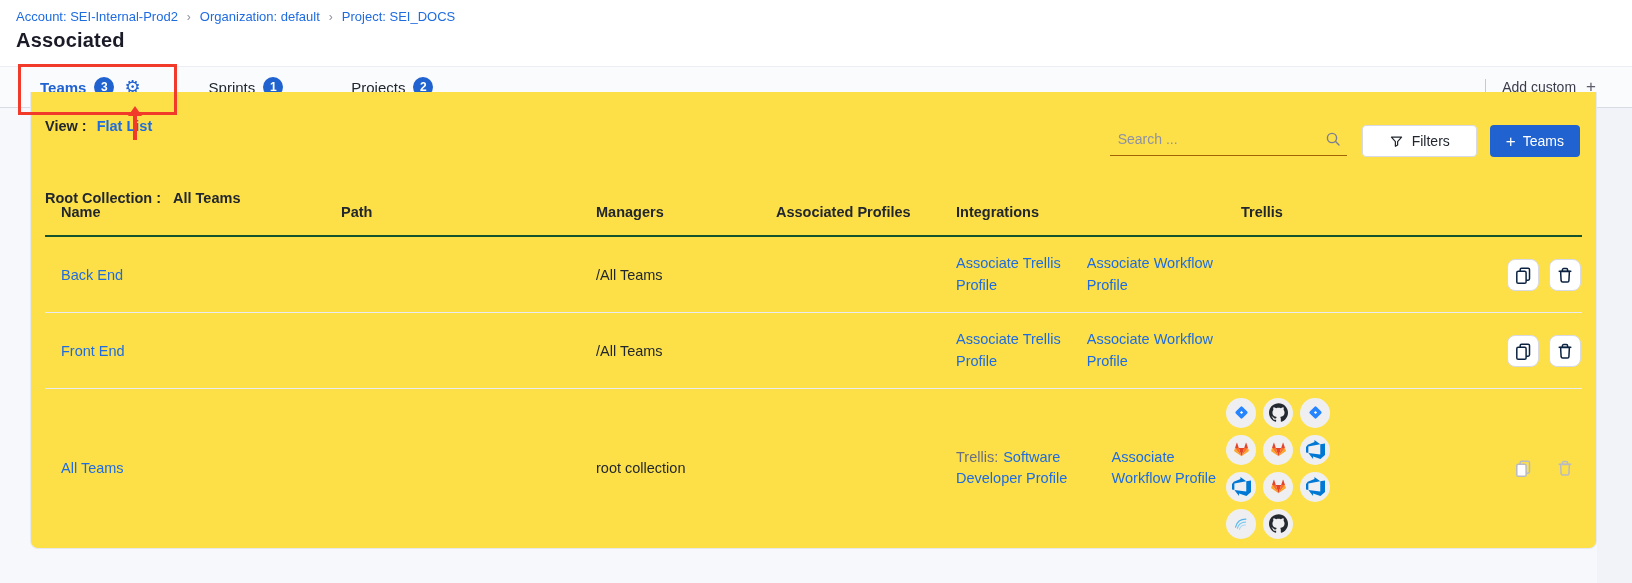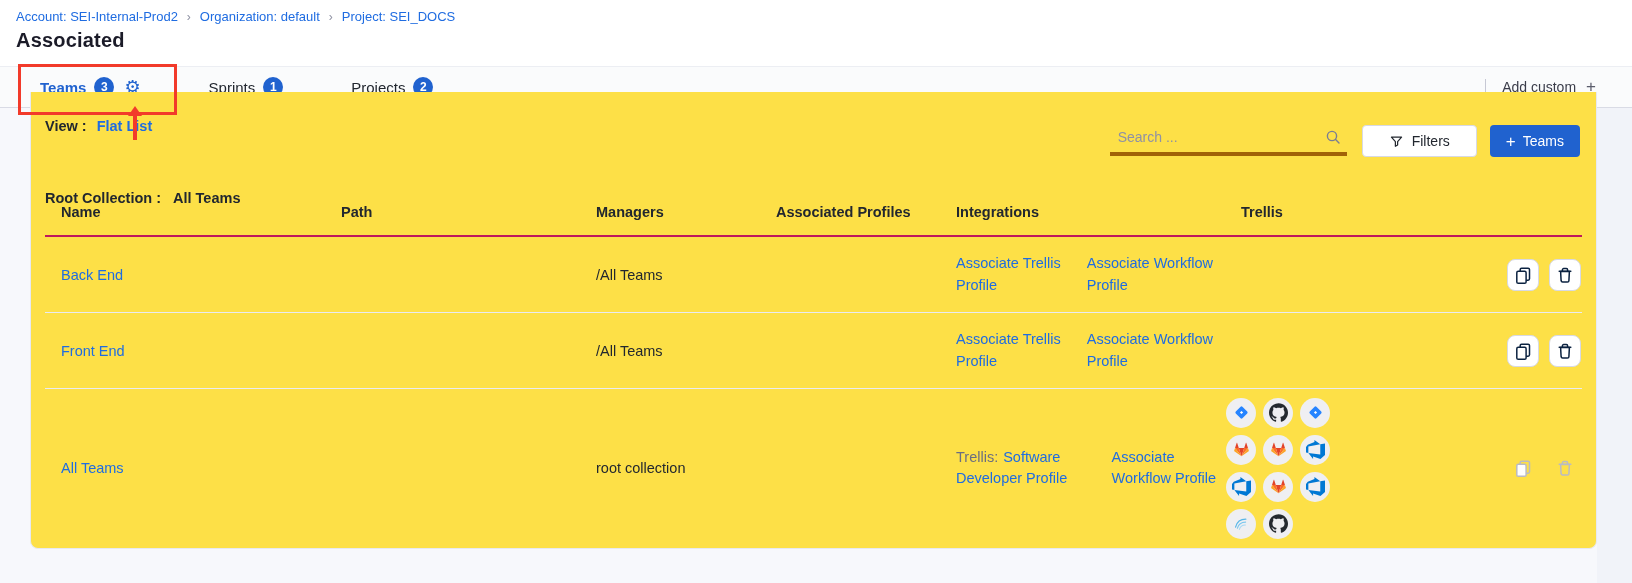--- a/index.html
+++ b/index.html
@@ -42,35 +42,35 @@
   .gutter-right { position:absolute; left:1597px; top:108px; width:35px; height:475px; background:#f1f3f9; }
   .card { position:absolute; left:30px; top:92px; width:1567px; height:457px; background:#fde047;
           border:1px solid #e7e9f1; border-top:none; border-radius:0 0 8px 8px; }
 
   
   .view-line { position:absolute; left:14px; top:26px; font-size:14.5px; font-weight:700; color:#22272f; }
   .view-line .link { color:#1f6ce1; margin-left:6px; cursor:pointer; }
   .root-line { position:absolute; left:14px; top:57px; font-size:14.5px; font-weight:700; color:#22272f;margin-top:41px; }
   .root-line .val { margin-left:8px; }
   .toolbar-right { position:absolute; right:16px; top:33px; display:flex; align-items:center; gap:13px; }
-  .searchbox { width:237px; height:30px; border-bottom:4px solid #a16207; display:flex; align-items:center; margin-right:2px; }
+  .searchbox { width:237px; height:30px; border-bottom:1px solid #a16207; display:flex; align-items:center; margin-right:2px; }
   .searchbox input { border:none; outline:none; flex:1; font-size:14px; color:#22272f; background:transparent;
                      font-family:"Liberation Sans",sans-serif; padding:0 4px 4px 8px; }
   .searchbox input::placeholder { color:#8e91a5; }
   .search-ic { width:16px; height:16px; margin:0 6px 4px 0; flex:none; }
   .btn-filters { height:32px; padding:0 26px; background:#fff; border:1px solid #d7d9e4; border-radius:4px;
                  display:flex; align-items:center; gap:8px; font-size:14px; color:#22272f; cursor:pointer; }
   .btn-primary { height:32px; padding:0 16px; background:#2062cf; border:none; border-radius:4px;
                  display:flex; align-items:center; gap:7px; font-size:14px; color:#ffffff; cursor:pointer; font-weight:400; }
   .btn-primary .plus { font-size:17px; font-weight:400; line-height:1; }
 
   
   .table { position:absolute; left:14px; right:14px; top:96px; }
   .trow { display:grid; grid-template-columns:296px 255px 180px 180px 270px 215px 1fr; align-items:center; }
-  .thead { height:49px; border-bottom:2px solid #be185d; font-size:14.5px; font-weight:700; color:#22272f; }
+  .thead { height:49px; border-bottom:2px solid #14532d; font-size:14.5px; font-weight:700; color:#22272f; }
   .thead .cell-name { padding-left:16px; }
   .thead .cell-actions { padding-left:15px; }
   .tbody-row { border-bottom:1px solid #e9ebf2; font-size:14.5px; }
   .row-1, .row-2 { height:76px; }
   .row-3 { height:158px; border-bottom:none; }
   .cell-name { padding-left:16px; }
   .name-link { color:#1f6ce1; cursor:pointer; }
   .path-val { color:#22272f; }
   .profiles { display:flex; flex-direction:row; gap:9px; line-height:1.45; }
   .profiles .link { color:#1f6ce1; cursor:pointer; }

